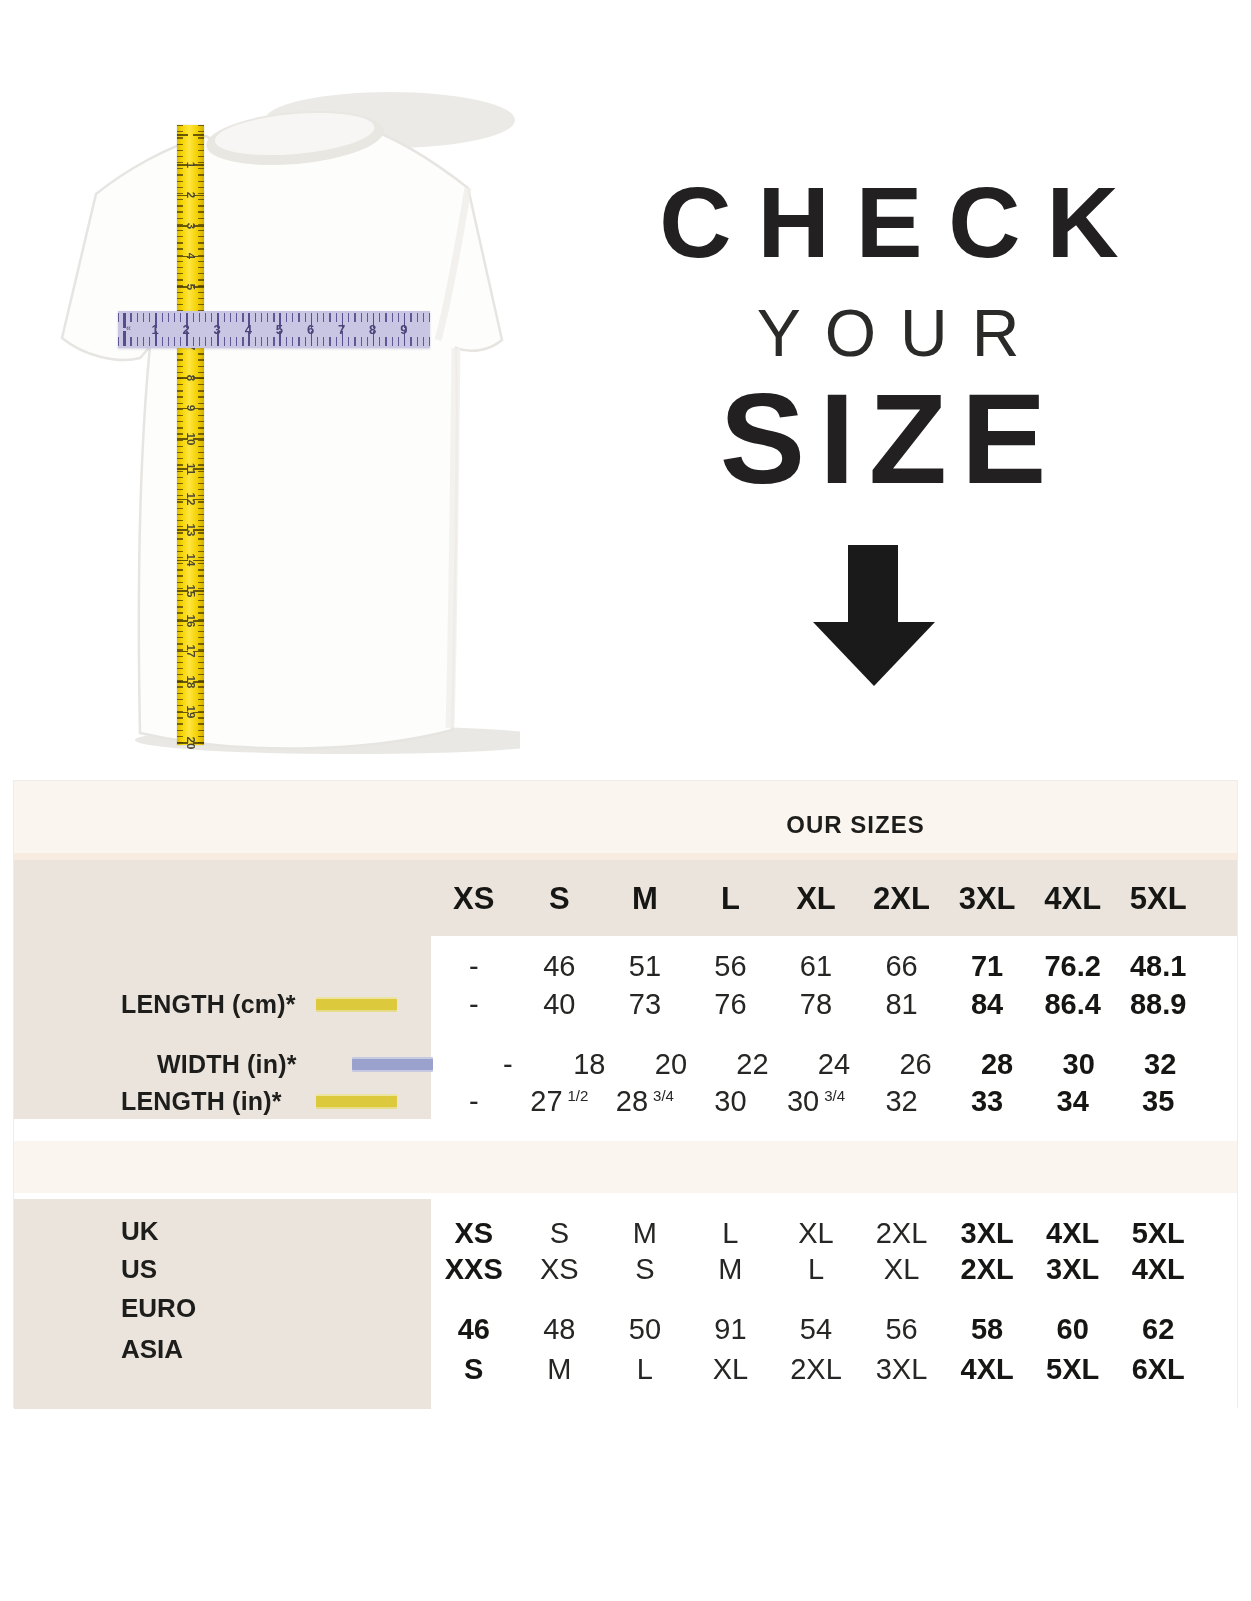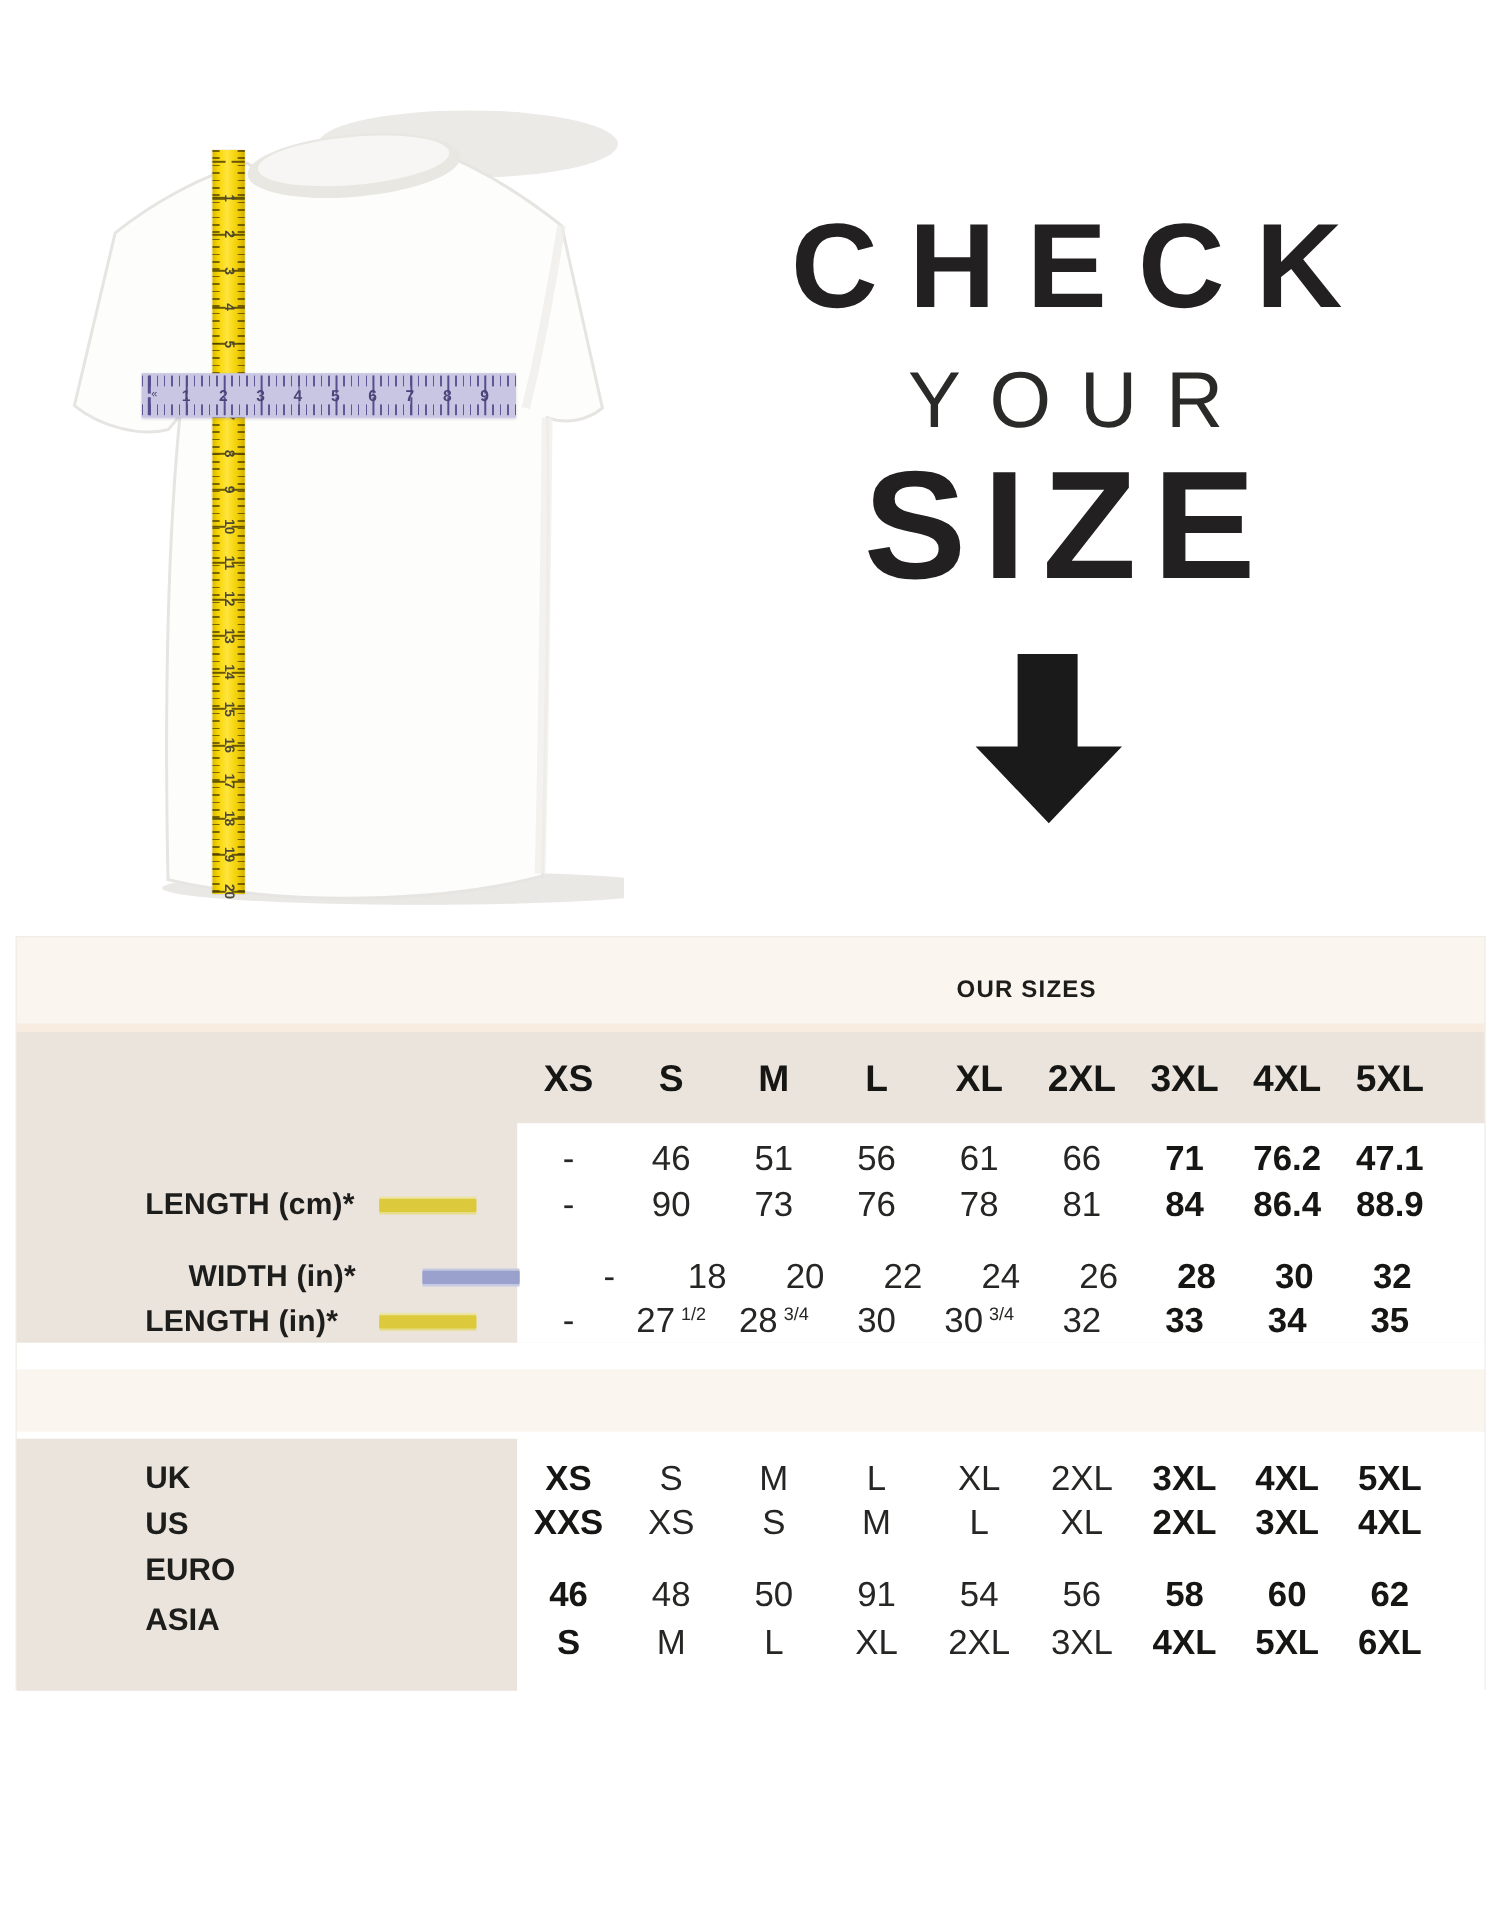--- a/index.html
+++ b/index.html
@@ -53,21 +53,21 @@
   .arrow-head{position:absolute; left:813px; top:622px; width:0; height:0;
     border-left:61px solid transparent; border-right:61px solid transparent; border-top:64px solid #1a1a1a;}
   
   .chart{
     position:absolute; left:13px; top:780px; width:1225px; height:628px;
     background:#faf5ef; border:1px solid #f0ece6; box-sizing:border-box;
   }
   .chart-title{
     position:absolute; left:460px; right:0; top:0; height:88px;
     display:flex; align-items:center; justify-content:center;
-    font-size:20px; font-weight:800; letter-spacing:1px; color:#1d1d1b;
+    font-size:24px; font-weight:800; letter-spacing:1px; color:#1d1d1b;
   }
   .chart-divider{position:absolute; left:0; right:0; top:72px; height:7px; background:#f8ece1;}
   .sectionA{position:absolute; left:0; right:0; top:79px; height:259px; background:#ebe4dd;}
   .panel-white-A{position:absolute; left:417px; right:0; top:76px; bottom:0; background:#ffffff;}
   .grid-row{
     position:absolute; left:417px; right:0; height:38px;
     display:grid; grid-template-columns:repeat(9,1fr); padding:0 36px 0 0;
   }
   .grid-row .cell{
     display:flex; align-items:center; justify-content:center;
@@ -224,25 +224,25 @@
 
       <div class="grid-row row-m1">
           <div class="cell">-</div>
           <div class="cell">46</div>
           <div class="cell">51</div>
           <div class="cell">56</div>
           <div class="cell">61</div>
           <div class="cell">66</div>
           <div class="cell bold">71</div>
           <div class="cell bold">76.2</div>
-          <div class="cell bold">47.1</div>
+          <div class="cell bold">48.1</div>
         </div>
       <div class="grid-row row-m2">
           <div class="cell">-</div>
-          <div class="cell">90</div>
+          <div class="cell">40</div>
           <div class="cell">73</div>
           <div class="cell">76</div>
           <div class="cell">78</div>
           <div class="cell">81</div>
           <div class="cell bold">84</div>
           <div class="cell bold">86.4</div>
           <div class="cell bold">88.9</div>
         </div>
       <div class="grid-row row-m3">
           <div class="cell">-</div>

